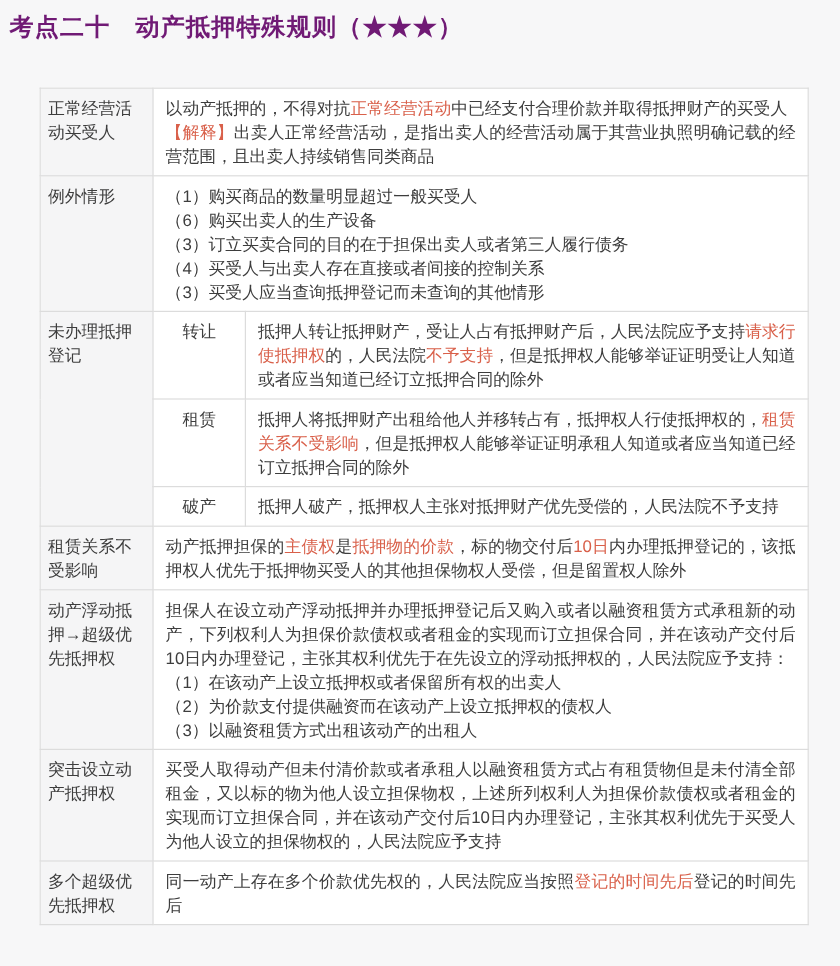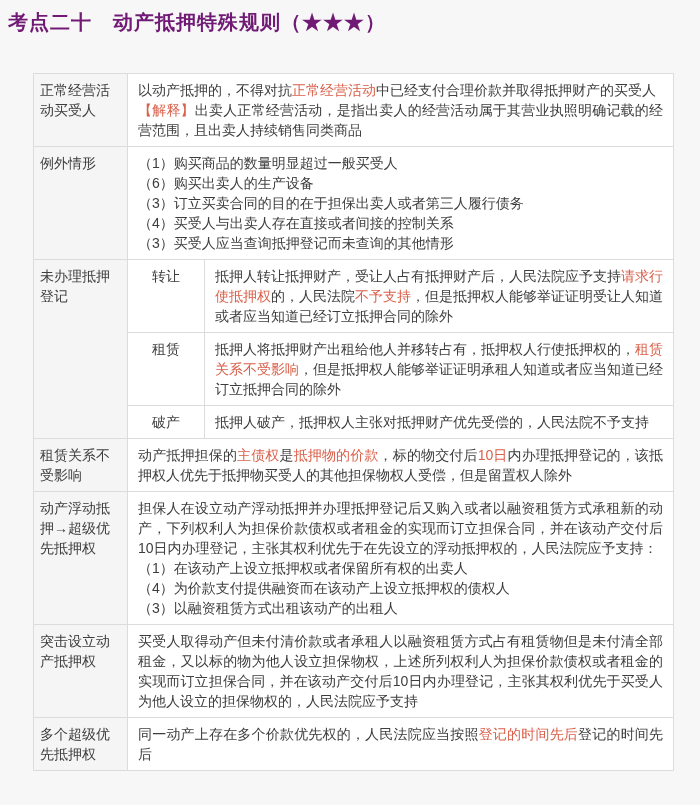--- a/index.html
+++ b/index.html
@@ -102,21 +102,21 @@
         <td class="label">租赁关系不受影响</td>
         <td class="content" colspan="2">
           <p class="para"><span class="">动产抵押担保的</span><span class="seg-red">主债权</span><span class="">是</span><span class="seg-red">抵押物的价款</span><span class="">，标的物交付后</span><span class="seg-red">10日</span><span class="">内办理抵押登记的，该抵押权人优先于抵押物买受人的其他担保物权人受偿，但是留置权人除外</span></p>
         </td>
       </tr>
       <tr>
         <td class="label">动产浮动抵押→超级优先抵押权</td>
         <td class="content" colspan="2">
           <p class="para"><span class="">担保人在设立动产浮动抵押并办理抵押登记后又购入或者以融资租赁方式承租新的动产，下列权利人为担保价款债权或者租金的实现而订立担保合同，并在该动产交付后10日内办理登记，主张其权利优先于在先设立的浮动抵押权的，人民法院应予支持：</span></p>
           <p class="para"><span class="">（1）在该动产上设立抵押权或者保留所有权的出卖人</span></p>
-          <p class="para"><span class="">（4）为价款支付提供融资而在该动产上设立抵押权的债权人</span></p>
+          <p class="para"><span class="">（2）为价款支付提供融资而在该动产上设立抵押权的债权人</span></p>
           <p class="para"><span class="">（3）以融资租赁方式出租该动产的出租人</span></p>
         </td>
       </tr>
       <tr>
         <td class="label">突击设立动产抵押权</td>
         <td class="content" colspan="2">
           <p class="para"><span class="">买受人取得动产但未付清价款或者承租人以融资租赁方式占有租赁物但是未付清全部租金，又以标的物为他人设立担保物权，上述所列权利人为担保价款债权或者租金的实现而订立担保合同，并在该动产交付后10日内办理登记，主张其权利优先于买受人为他人设立的担保物权的，人民法院应予支持</span></p>
         </td>
       </tr>
       <tr>

